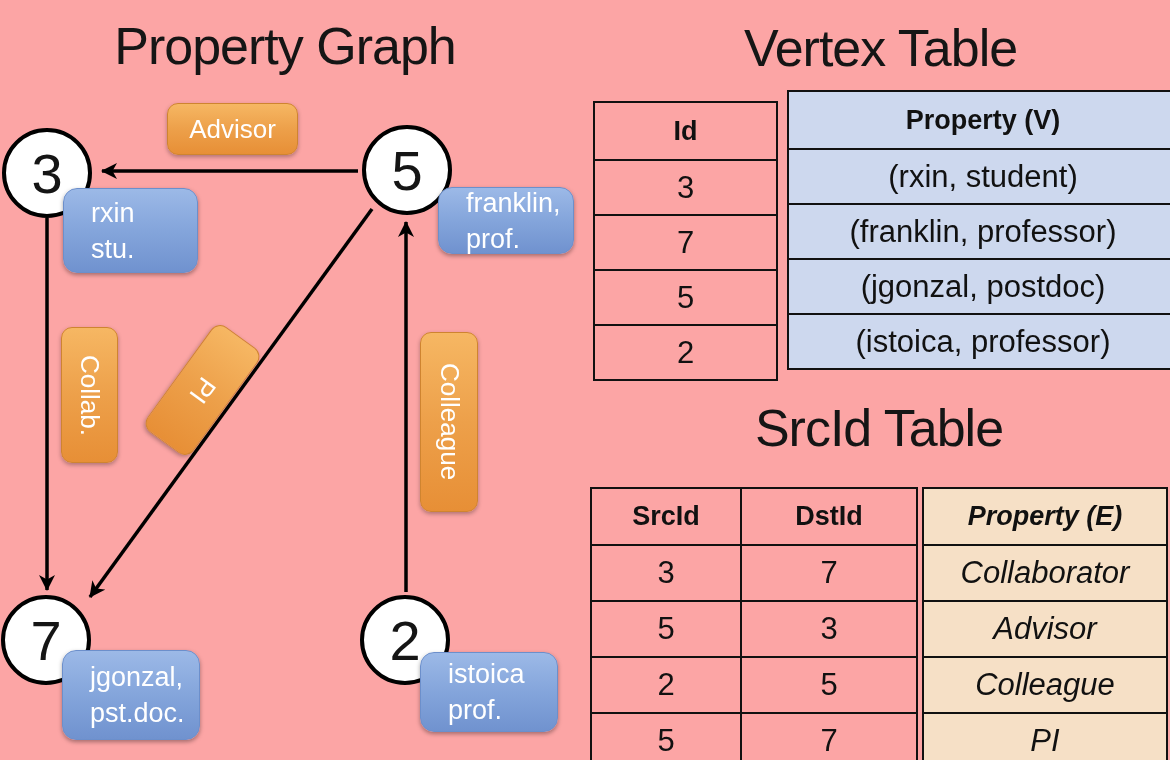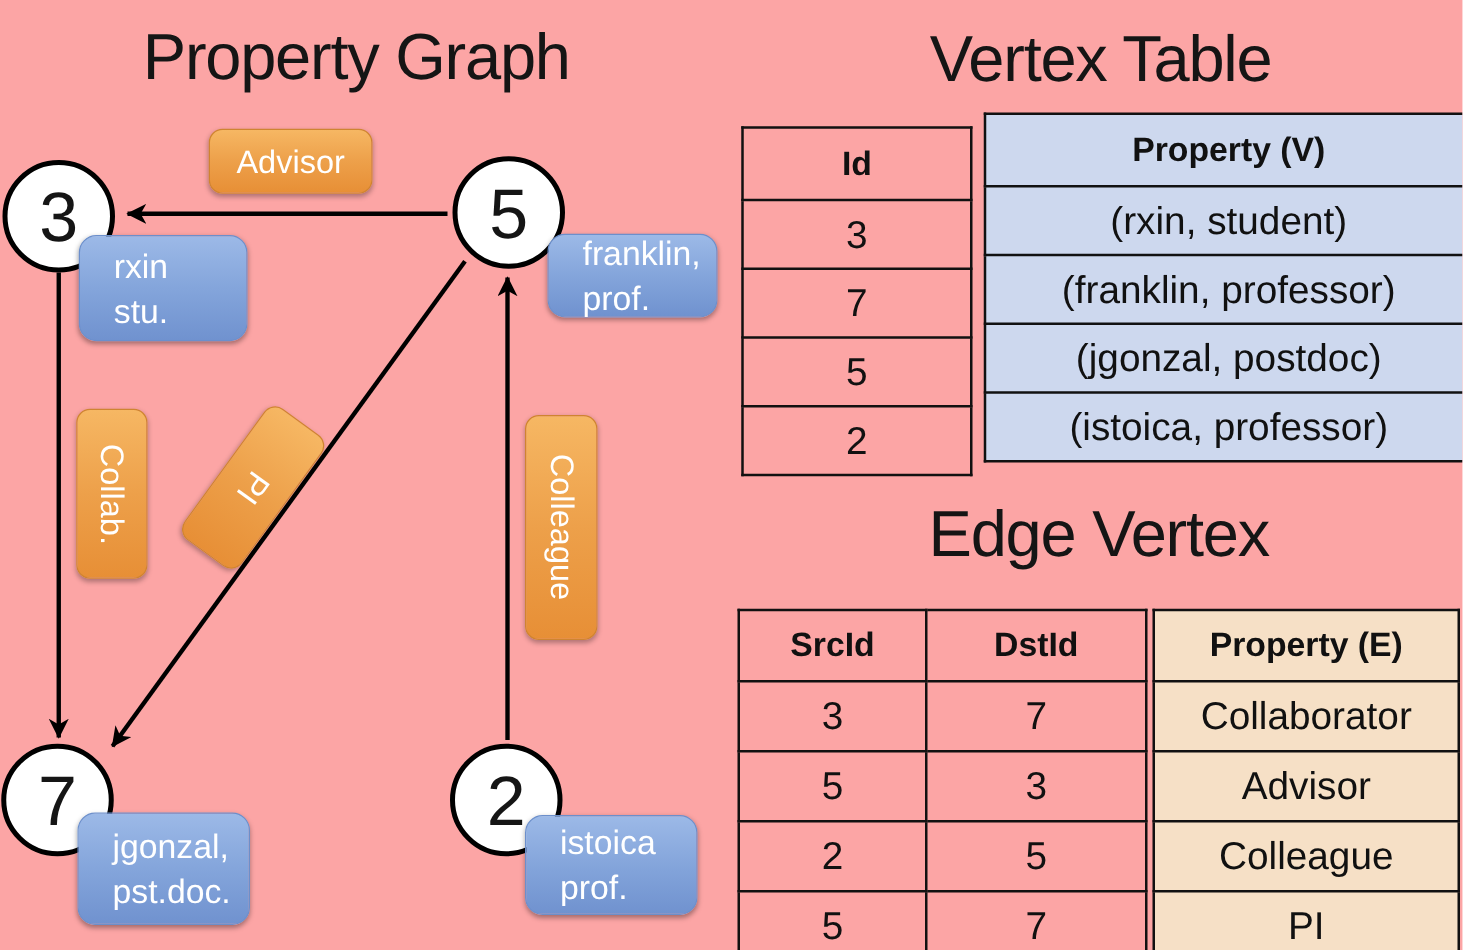--- a/index.html
+++ b/index.html
@@ -62,32 +62,32 @@
   #vt-id   { left:593px; top:101px; width:185px;padding-left:28px; }
   #vt-prop { left:787px; top:90px; width:392px; }
   #vt-id th,   #vt-prop th { height:56px; }
   #vt-id td,   #vt-prop td { height:53px; }
   #vt-prop th, #vt-prop td { background:#cdd8ee; }
 
   #et-ids  { left:590px; top:487px; width:326px; }
   #et-prop { left:922px; top:487px; width:246px; }
   #et-ids th,  #et-prop th { height:55px; }
   #et-ids td,  #et-prop td { height:54px; }
-  #et-prop th, #et-prop td { background:#f6e0c6; }
+  #et-prop th, #et-prop td { background:#f6e0c6;font-style:italic; }
   #et-ids col.c-src { width:150px; }
   #et-ids col.c-dst { width:176px; }
 </style>
 </head>
 <body>
 
 <div class="canvas">
 
   <div class="big-title" id="pg-title">Property Graph</div>
   <div class="big-title" id="vt-title">Vertex Table</div>
-  <div class="big-title" id="et-title">Edge Vertex</div>
+  <div class="big-title" id="et-title">SrcId Table</div>
 
   <svg id="edges-svg" viewBox="0 0 570 760">
     <defs>
       <marker id="arrowhead" markerUnits="userSpaceOnUse" markerWidth="22" markerHeight="20" refX="15" refY="8" orient="auto">
         <path d="M0,0 L16,8 L0,16 L4.5,8 Z" fill="#000"></path>
       </marker>
     </defs>
     <line x1="358" y1="171" x2="102" y2="171" stroke="#000" stroke-width="3.5" marker-end="url(#arrowhead)"></line>
     <line x1="47" y1="218" x2="47" y2="590" stroke="#000" stroke-width="3.5" marker-end="url(#arrowhead)"></line>
     <line x1="372" y1="209" x2="90" y2="597" stroke="#000" stroke-width="3.5" marker-end="url(#arrowhead)"></line>

